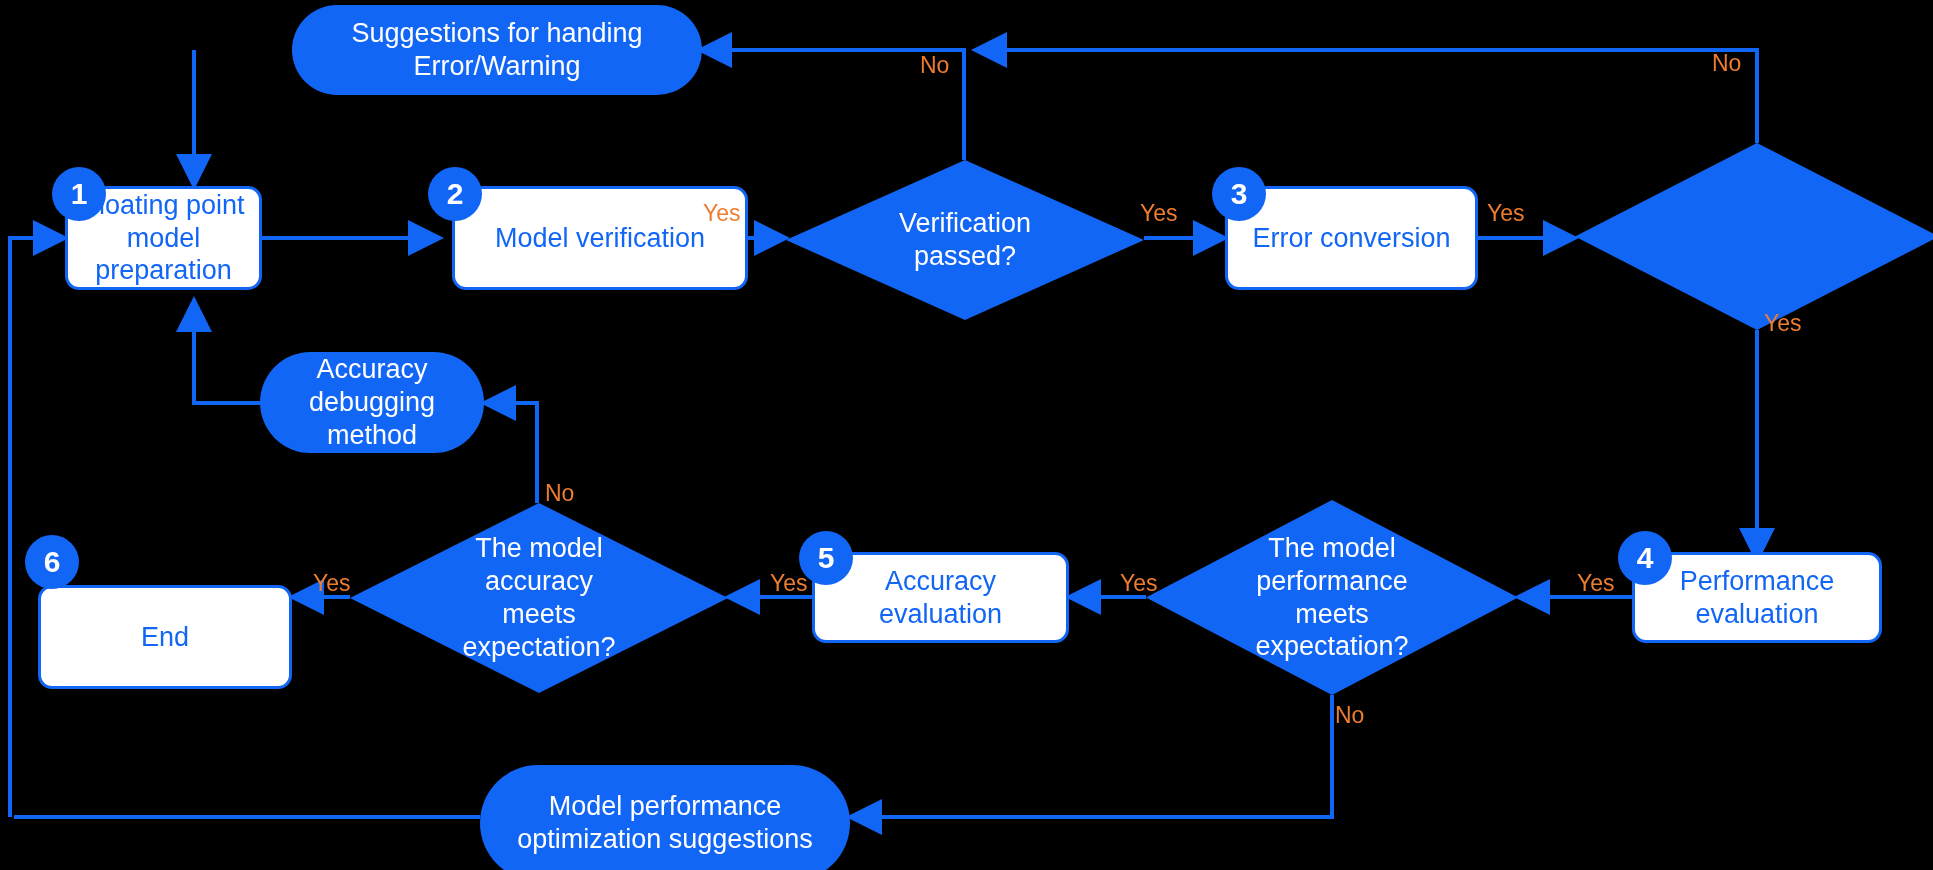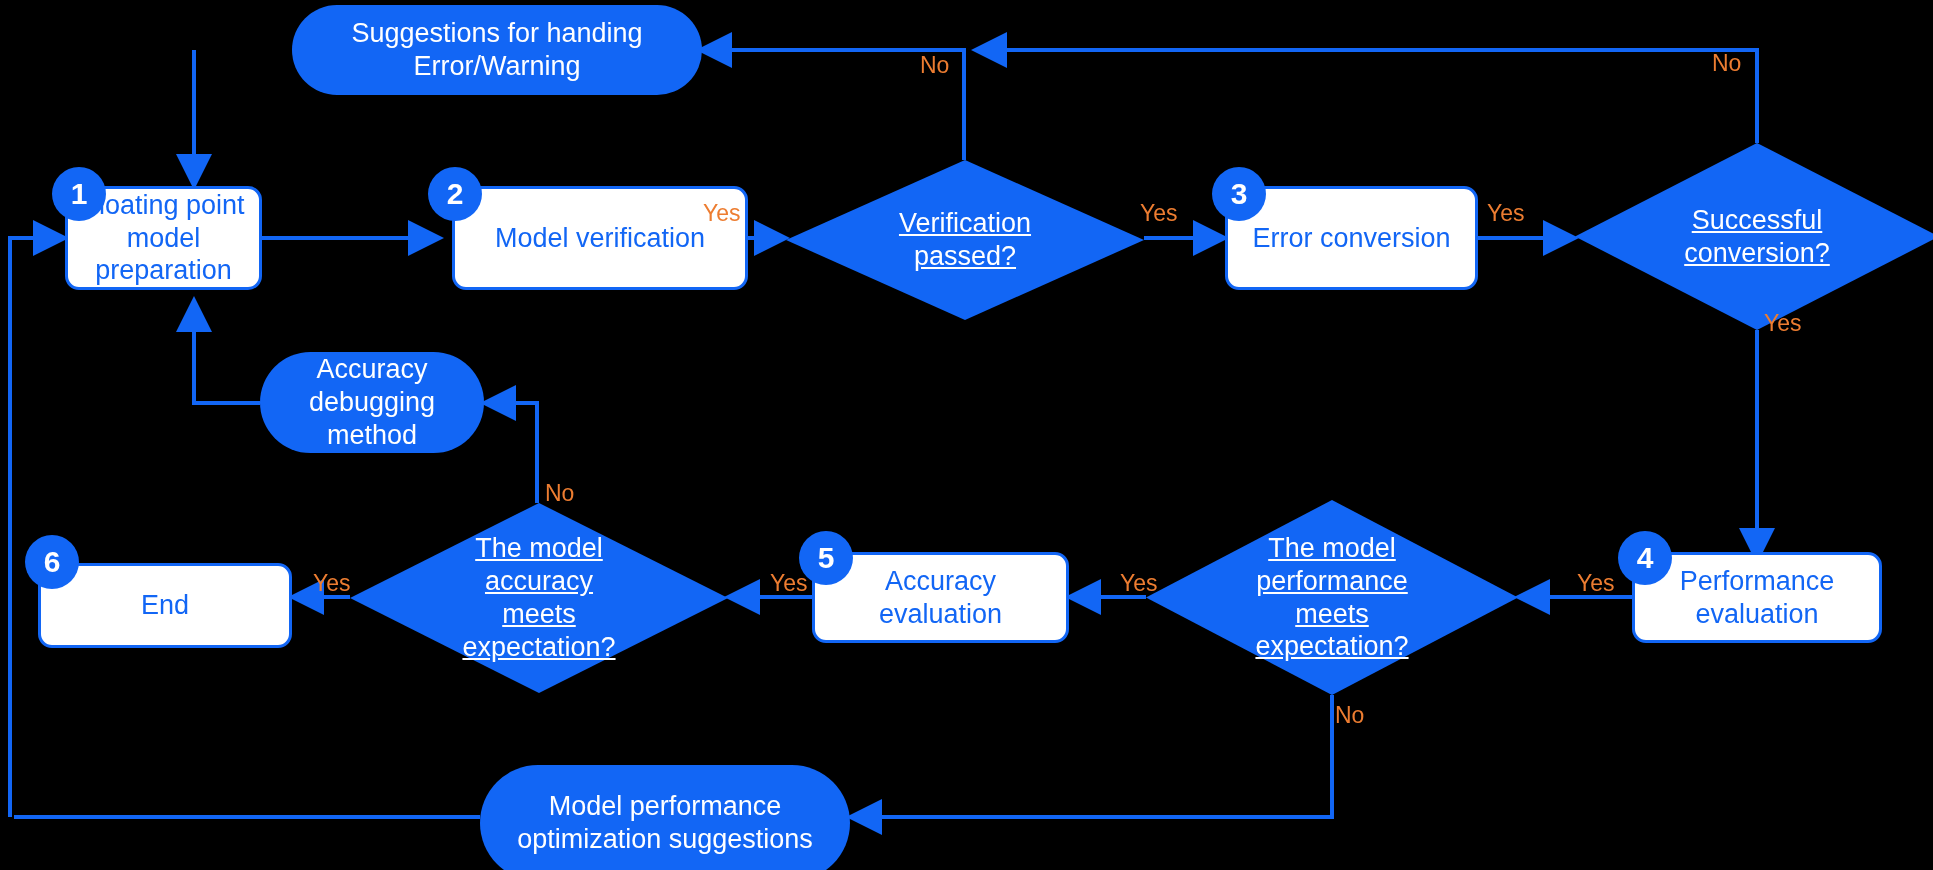--- a/index.html
+++ b/index.html
@@ -61,21 +61,20 @@
     left: 0; top: 0;
     width: 100%; height: 100%;
     background: #1266F5;
     clip-path: polygon(50% 0%, 100% 50%, 50% 100%, 0% 50%);
     z-index: 0;
   }
   .decision .dia-label {
     position: relative;
     z-index: 1;
     width: 78%;
-    text-decoration: underline;
   }
   .node .lbl {
     position: relative;
     z-index: 2;
     padding: 0 10px;
     white-space: pre-line;
   }
   
   .badge {
     position: absolute;
@@ -173,31 +172,29 @@
 passed?</span>
   </div>
 
   <div class="node process" style="left:1225px; top:186px; width:253px; height:104px;">
     <span class="lbl">Error conversion</span>
   </div>
   <div class="badge" style="left:1212px; top:167px;">3</div>
 
   <div class="node decision" style="left:1575px; top:143px; width:364px; height:187px;">
     <span class="dia-bg"></span>
-    <span class="lbl dia-label">Successful
-conversion?</span>
   </div>
 
   <div class="node terminator" style="left:260px; top:352px; width:224px; height:101px;">
     <span class="lbl">Accuracy
 debugging
 method</span>
   </div>
 
-  <div class="node process" style="left:38px; top:563px; width:254px; height:85px;">
+  <div class="node process" style="left:38px; top:585px; width:254px; height:104px;">
     <span class="lbl">End</span>
   </div>
   <div class="badge" style="left:25px; top:535px;">6</div>
 
   <div class="node decision" style="left:350px; top:503px; width:378px; height:190px;">
     <span class="dia-bg"></span>
     <span class="lbl dia-label">The model
 accuracy
 meets
 expectation?</span>

